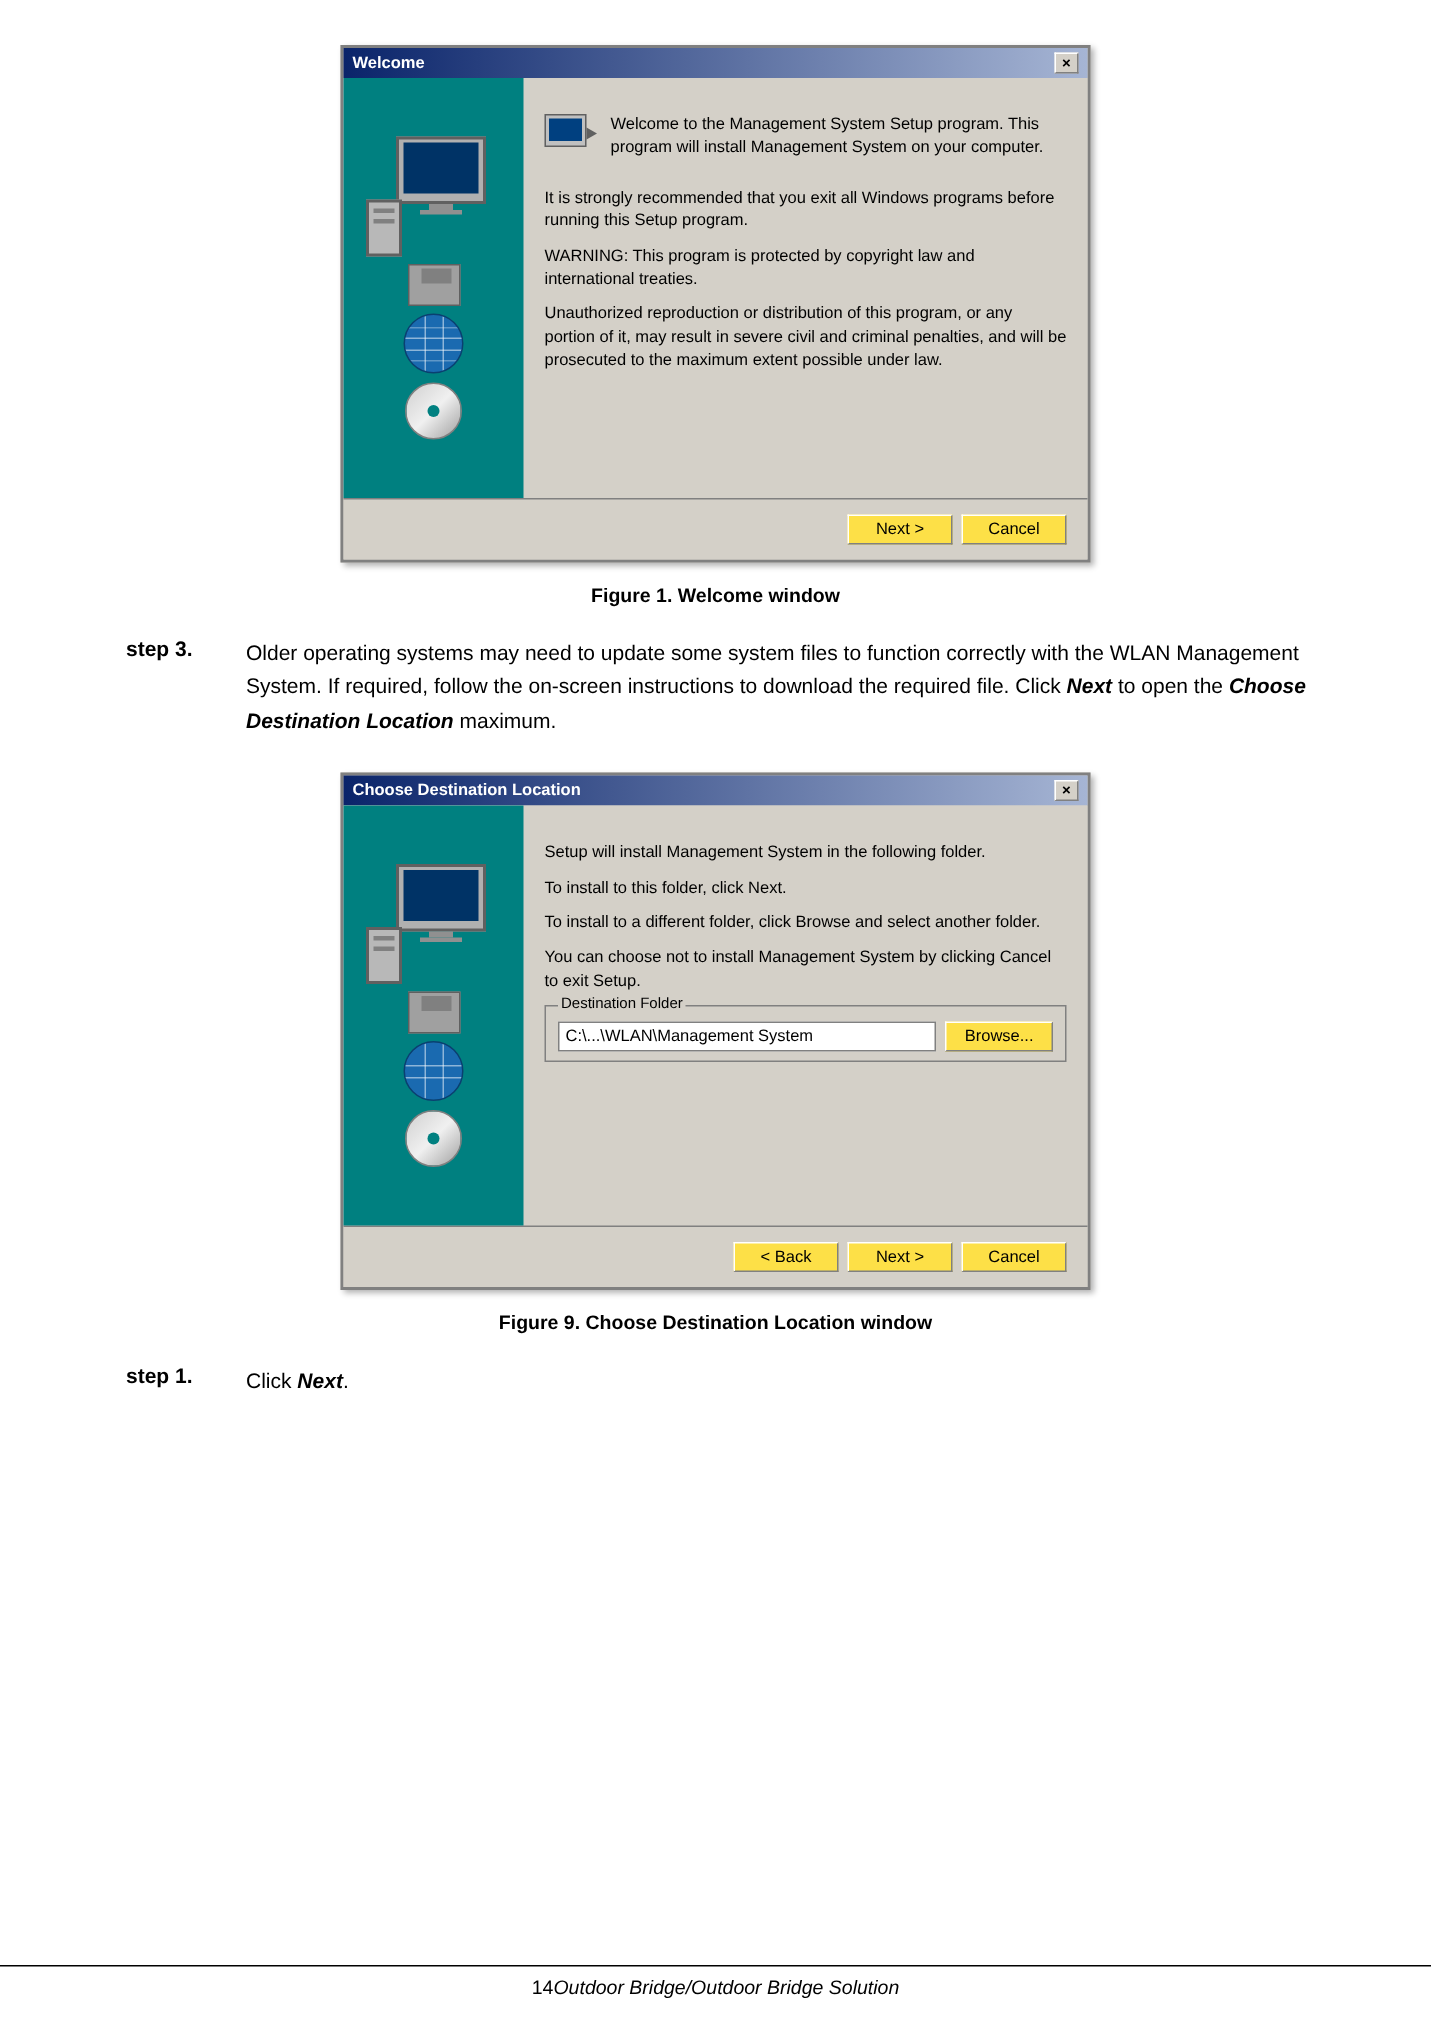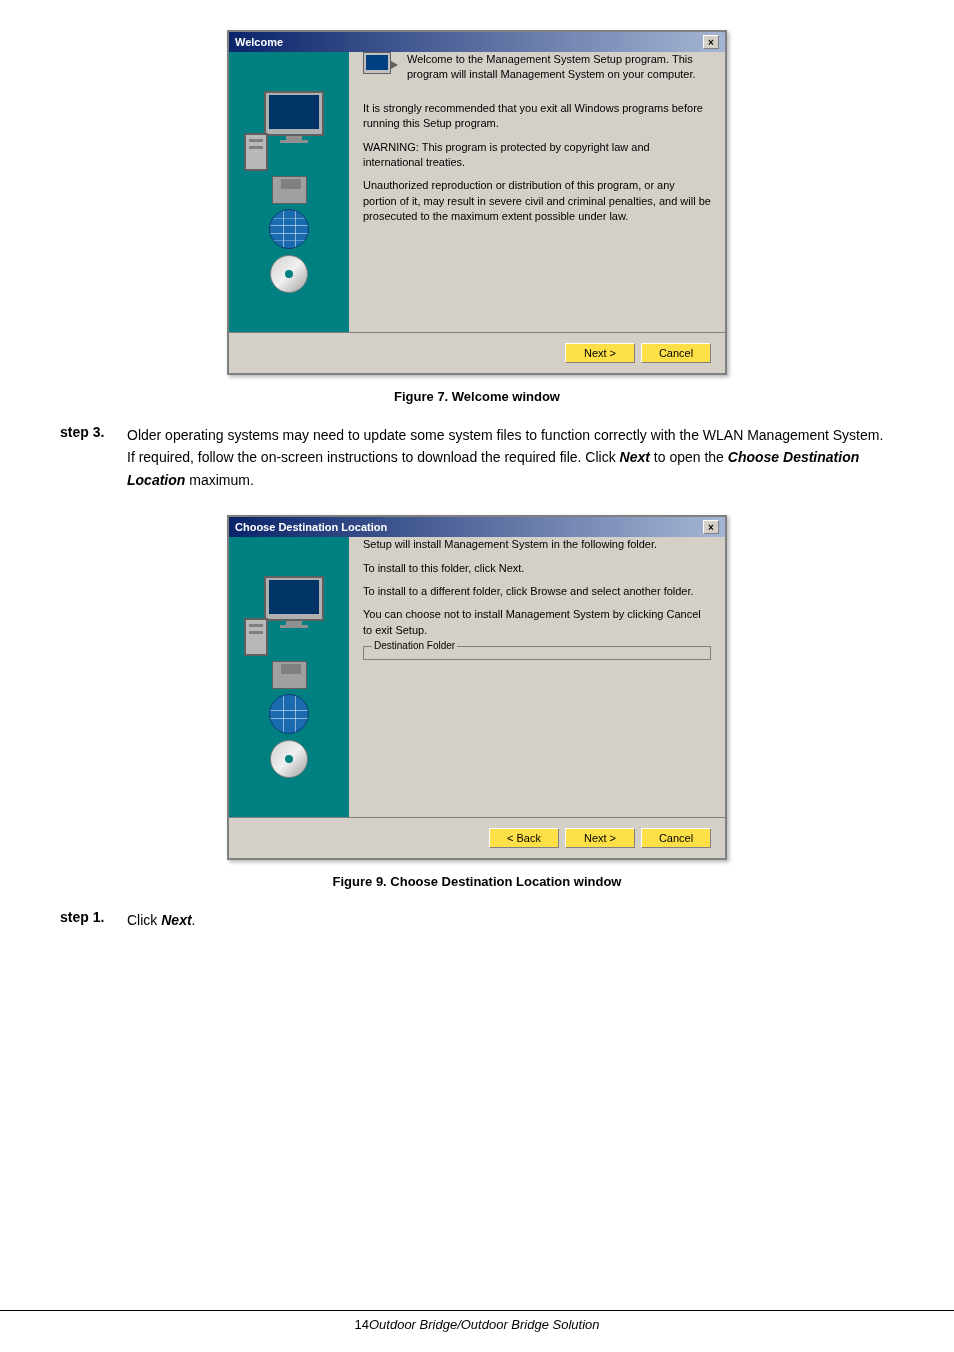--- a/index.html
+++ b/index.html
@@ -68,21 +68,21 @@
       display: flex;
       flex-direction: column;
       align-items: center;
       justify-content: center;
       padding: 10px;
       flex-shrink: 0;
     }
 
     .dialog-content {
       flex: 1;
-      padding: 0 14px;
+      padding: 24px 14px;
     }
 
     .dialog-content p {
       margin-bottom: 8px;
       line-height: 1.4;
       font-size: 11px;
     }
 
     .dialog-footer {
       padding: 10px 14px;
@@ -106,22 +106,23 @@
 
     .figure-caption {
       text-align: center;
       font-weight: bold;
       font-size: 13px;
       margin: 14px 0 20px 0;
     }
 
     .step-row {
       display: flex;
-      gap: 7px;
+      gap: 20px;
       margin-bottom: 20px;
+      margin-left: 24px;
     }
 
     .step-label {
       font-weight: bold;
       font-size: 14px;
       min-width: 60px;
       flex-shrink: 0;
     }
 
     .step-content {
@@ -259,21 +260,21 @@
           <p>Unauthorized reproduction or distribution of this program, or any portion of it, may result in severe civil and criminal penalties, and will be prosecuted to the maximum extent possible under law.</p>
         </div>
       </div>
       <div class="dialog-footer">
         <button class="win-button">Next &gt;</button>
         <button class="win-button">Cancel</button>
       </div>
     </div>
   </div>
 
-  <div class="figure-caption">Figure 7.    Welcome window</div>
+  <div class="figure-caption">Figure 1.    Welcome window</div>
 
   <div class="step-row" style="margin-bottom:24px;">
     <div class="step-label">step 3.</div>
     <div class="step-content">
       <span>Older operating systems may need to update some system files to function correctly with the WLAN Management System. If required, follow the on-screen instructions to download the required file. Click</span>
       <em>Next</em>
       <span>to open the</span>
       <em>Choose Destination Location</em>
       <span>maximum.</span>
     </div>
@@ -312,20 +313,24 @@
             <div style="width:8px;height:8px;background:#008080;border-radius:50%;position:absolute;top:50%;left:50%;transform:translate(-50%,-50%);"></div>
           </div>
         </div>
         <div class="dialog-content">
           <p>Setup will install Management System in the following folder.</p>
           <p>To install to this folder, click Next.</p>
           <p>To install to a different folder, click Browse and select another folder.</p>
           <p>You can choose not to install Management System by clicking Cancel to exit Setup.</p>
           <div class="dest-folder-group">
             <span class="dest-folder-label">Destination Folder</span>
+            <div class="dest-folder-row">
+              <input class="dest-folder-input" readonly="" value="C:\...\WLAN\Management System" style="">
+              <button class="win-button" style="min-width:55px;">Browse...</button>
+            </div>
           </div>
         </div>
       </div>
       <div class="dialog-footer">
         <button class="win-button">&lt; Back</button>
         <button class="win-button">Next &gt;</button>
         <button class="win-button">Cancel</button>
       </div>
     </div>
   </div>

